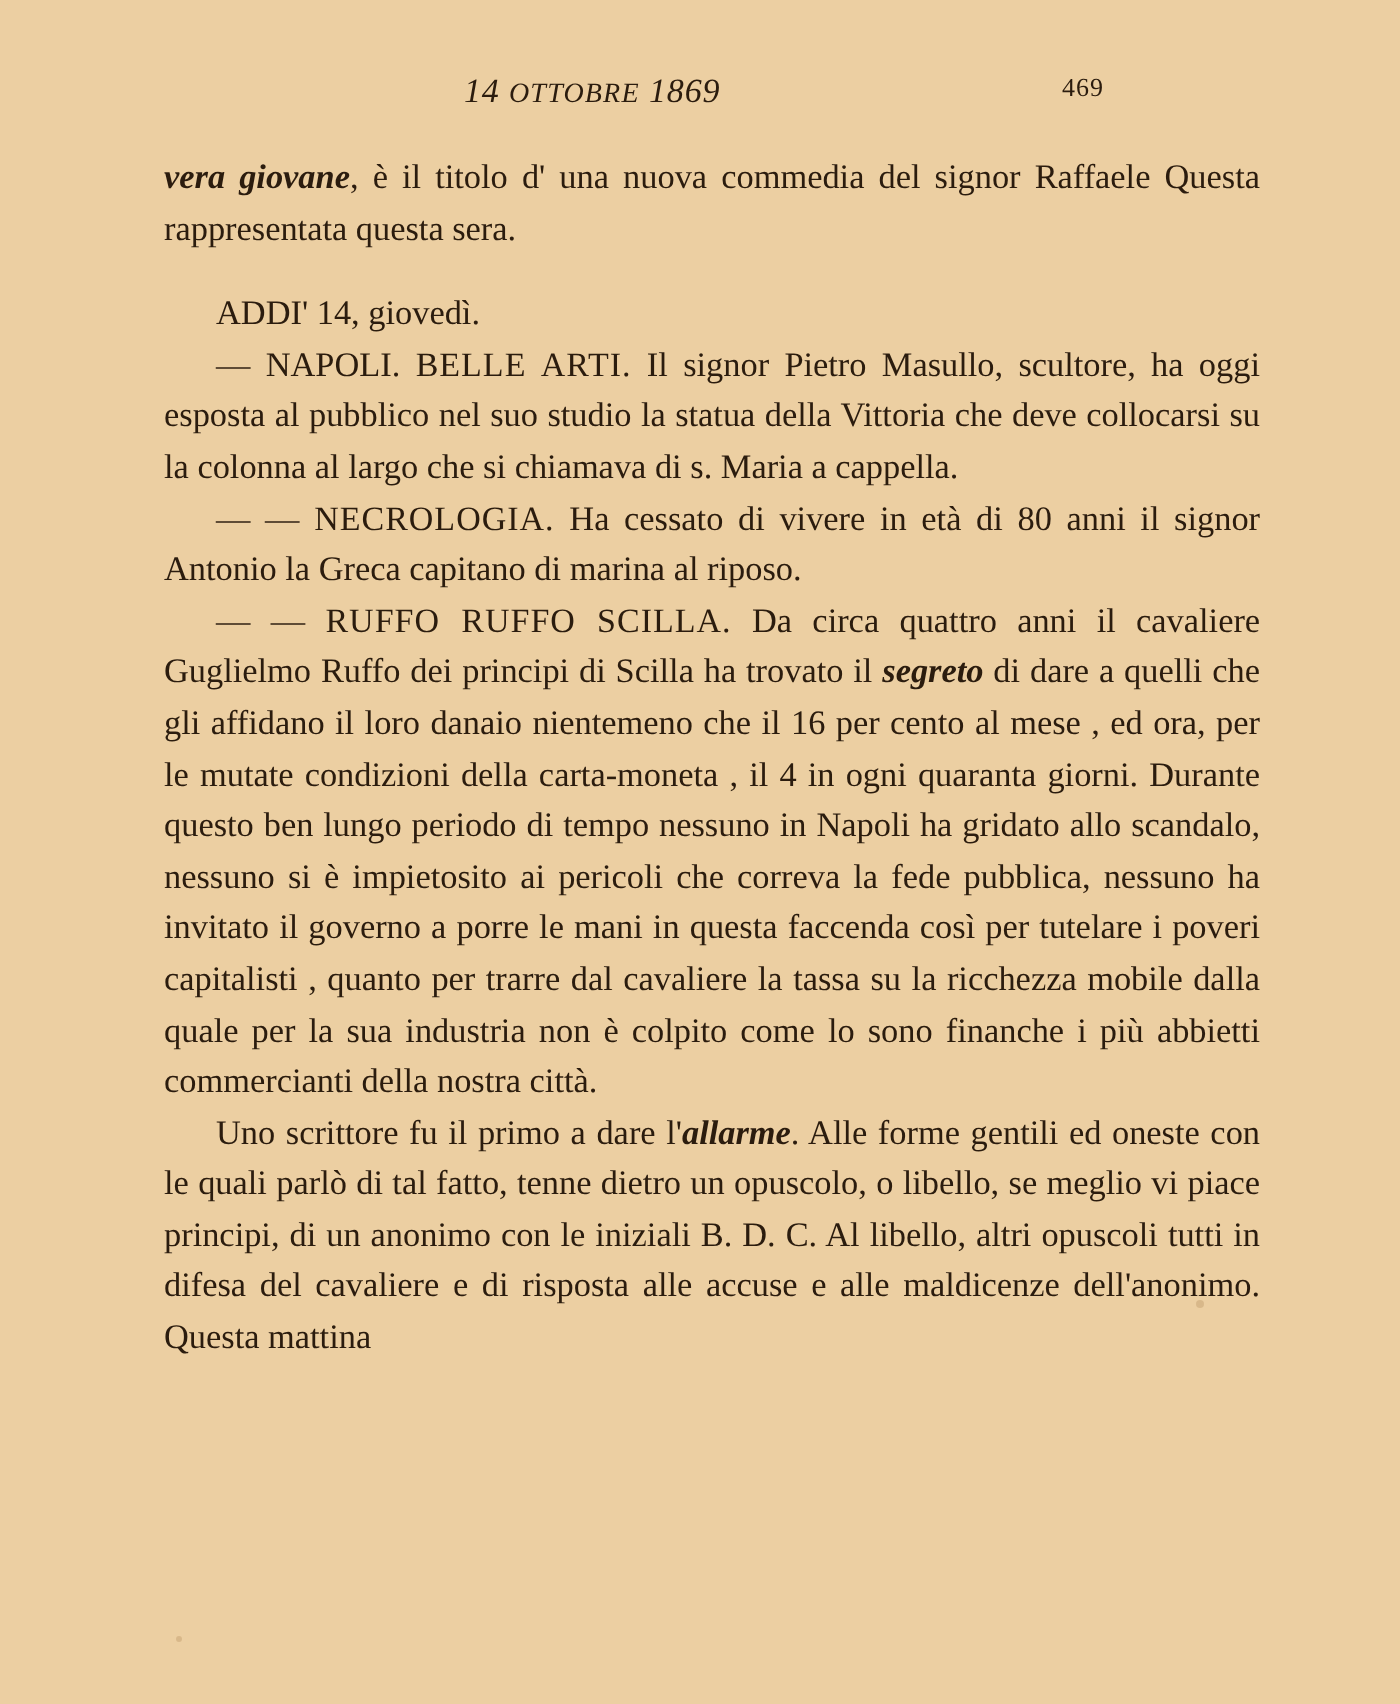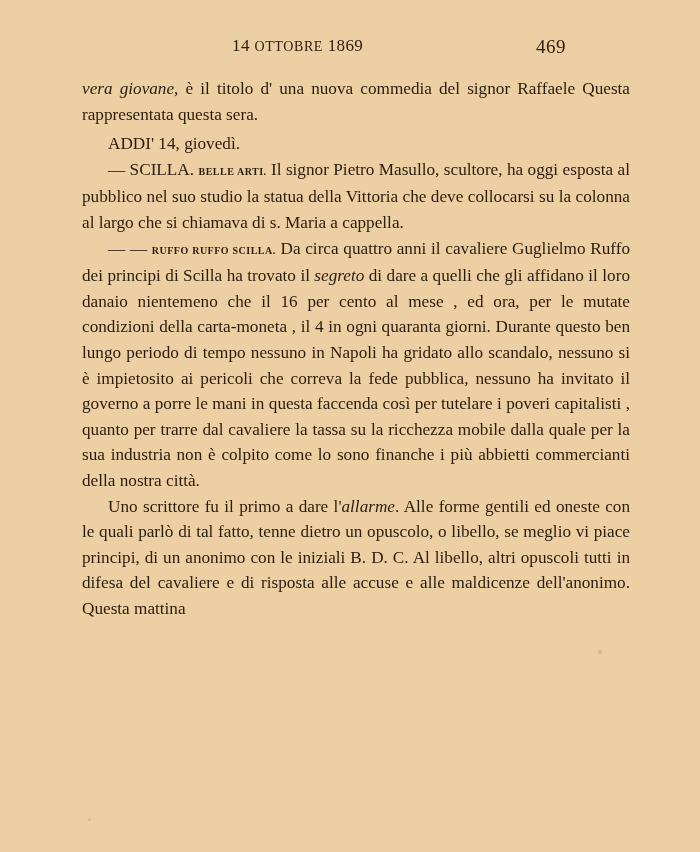--- a/index.html
+++ b/index.html
@@ -26,56 +26,57 @@
     height: 34px;
     margin-bottom: 6px;
   }
   .header-title {
     position: absolute;
     left: 150px;
     top: 0;
     font-size: 17px;
     letter-spacing: 0.4px;
     white-space: nowrap;
+    font-style: italic;
   }
   .header-title .smallcaps {
     font-size: 14px;
     letter-spacing: 0.6px;
   }
   .header-folio {
     position: absolute;
-    right: 64px;
+    right: 78px;
     top: 0;
-    font-size: 19px;
+    font-size: 13px;
     letter-spacing: 0.5px;
   }
   .body-text {
     font-size: 17.2px;
     line-height: 25.6px;
     text-align: justify;
     text-justify: inter-word;
     hyphens: manual;
   }
   p {
     margin: 0;
   }
   p.indent {
     text-indent: 26px;
   }
   p.gap-before {
-    margin-top: 4px;
+    margin-top: 17px;
   }
   .sc {
     font-variant: normal;
-    font-size: 10px;
+    font-size: 17px;
     letter-spacing: 0.5px;
-    font-weight: bold;
   }
   .it {
     font-style: italic;
+    font-weight: bold;
   }
   .speck {
     position: absolute;
     background: #c9a576;
     border-radius: 50%;
     opacity: 0.55;
   }
 </style>
 </head>
 <body>
@@ -98,25 +99,30 @@
 
     <p>
       <span class="it">vera giovane</span><span>, è il titolo d' una nuova commedia del signor Raffaele Questa rappresentata questa sera.</span>
     </p>
 
 
     <p class="indent gap-before">ADDI' 14, giovedì.</p>
 
     <p class="indent">
       <span>—</span>
-      <span>SCILLA.</span>
+      <span>NAPOLI.</span>
       <span class="sc">BELLE ARTI.</span>
       <span>Il signor Pietro Masullo, scultore, ha oggi esposta al pubblico nel suo studio la statua della Vittoria che deve collocarsi su la colonna al largo che si chiamava di s. Maria a cappella.</span>
     </p>
 
+    <p class="indent">
+      <span>— —</span>
+      <span class="sc">NECROLOGIA.</span>
+      <span>Ha cessato di vivere in età di 80 anni il signor Antonio la Greca capitano di marina al riposo.</span>
+    </p>
 
     <p class="indent">
       <span>— —</span>
       <span class="sc">RUFFO RUFFO SCILLA.</span>
       <span>Da circa quattro anni il cavaliere Guglielmo Ruffo dei principi di Scilla ha trovato il </span><span class="it">segreto</span><span> di dare a quelli che gli affidano il loro danaio nientemeno che il 16 per cento al mese , ed ora, per le mutate condizioni della carta-moneta , il 4 in ogni quaranta giorni. Durante questo ben lungo periodo di tempo nessuno in Napoli ha gridato allo scandalo, nessuno si è impietosito ai pericoli che correva la fede pubblica, nessuno ha invitato il governo a porre le mani in questa faccenda così per tutelare i poveri capitalisti , quanto per trarre dal cavaliere la tassa su la ricchezza mobile dalla quale per la sua industria non è colpito come lo sono finanche i più abbietti commercianti della nostra città.</span>
     </p>
 
     <p class="indent">
       <span>Uno scrittore fu il primo a dare l'</span><span class="it">allarme</span><span>. Alle forme gentili ed oneste con le quali parlò di tal fatto, tenne dietro un opuscolo, o libello, se meglio vi piace principi, di un anonimo con le iniziali B. D. C. Al libello, altri opuscoli tutti in difesa del cavaliere e di risposta alle accuse e alle maldicenze dell'anonimo. Questa mattina</span>
     </p>

